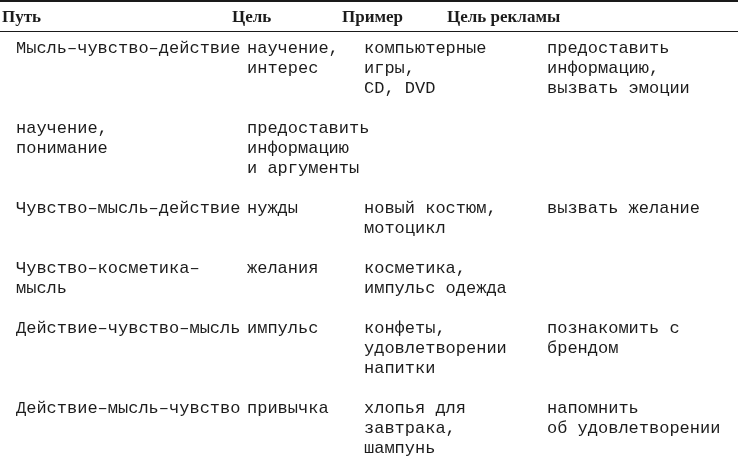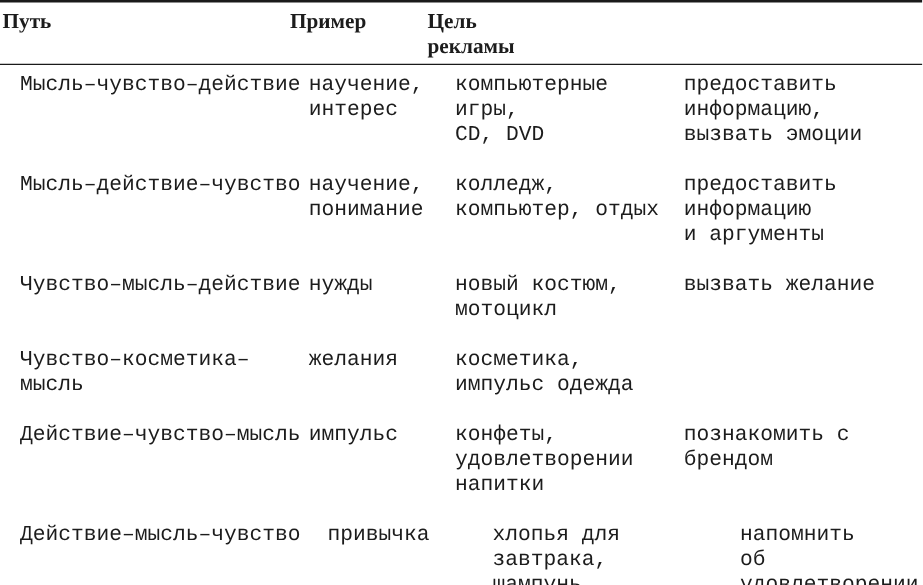--- a/index.html
+++ b/index.html
@@ -36,57 +36,55 @@
   .body {
     flex: 1;
     padding: 7px 0 0 16px;
     font-family: Liberation Mono, monospace;
   }
   .body-row {
     display: grid;
     grid-template-columns: 231px 117px 183px 1fr;
     margin-bottom: 20px;
   }
-  .body-row:last-child { margin-bottom: 17px; gap: 15px; }
+  .body-row:last-child { margin-bottom: 17px; }
   .cell, .hcell {
     white-space: pre-line;
     line-height: 20px;
   }
 </style>
 </head>
 <body>
 
 <div class="page">
   <div class="table">
 
     <div class="header-row">
       <div class="hcell">Путь</div>
+      <div class="hcell">Цель</div>
       <div class="hcell">Пример</div>
       <div class="hcell">Цель рекламы</div>
     </div>
 
     <div class="body">
 
       <div class="body-row">
         <div class="cell">Мысль–чувство–действие</div>
         <div class="cell">научение,
 интерес</div>
         <div class="cell">компьютерные игры,
 CD, DVD</div>
         <div class="cell">предоставить
 информацию,
 вызвать эмоции</div>
       </div>
 
       <div class="body-row">
-        <div class="cell">Мысль–действие–чувство</div>
         <div class="cell">научение,
 понимание</div>
-        <div class="cell">колледж,
-компьютер, отдых</div>
         <div class="cell">предоставить
 информацию
 и аргументы</div>
       </div>
 
       <div class="body-row">
         <div class="cell">Чувство–мысль–действие</div>
         <div class="cell">нужды</div>
         <div class="cell">новый костюм,
 мотоцикл</div>

